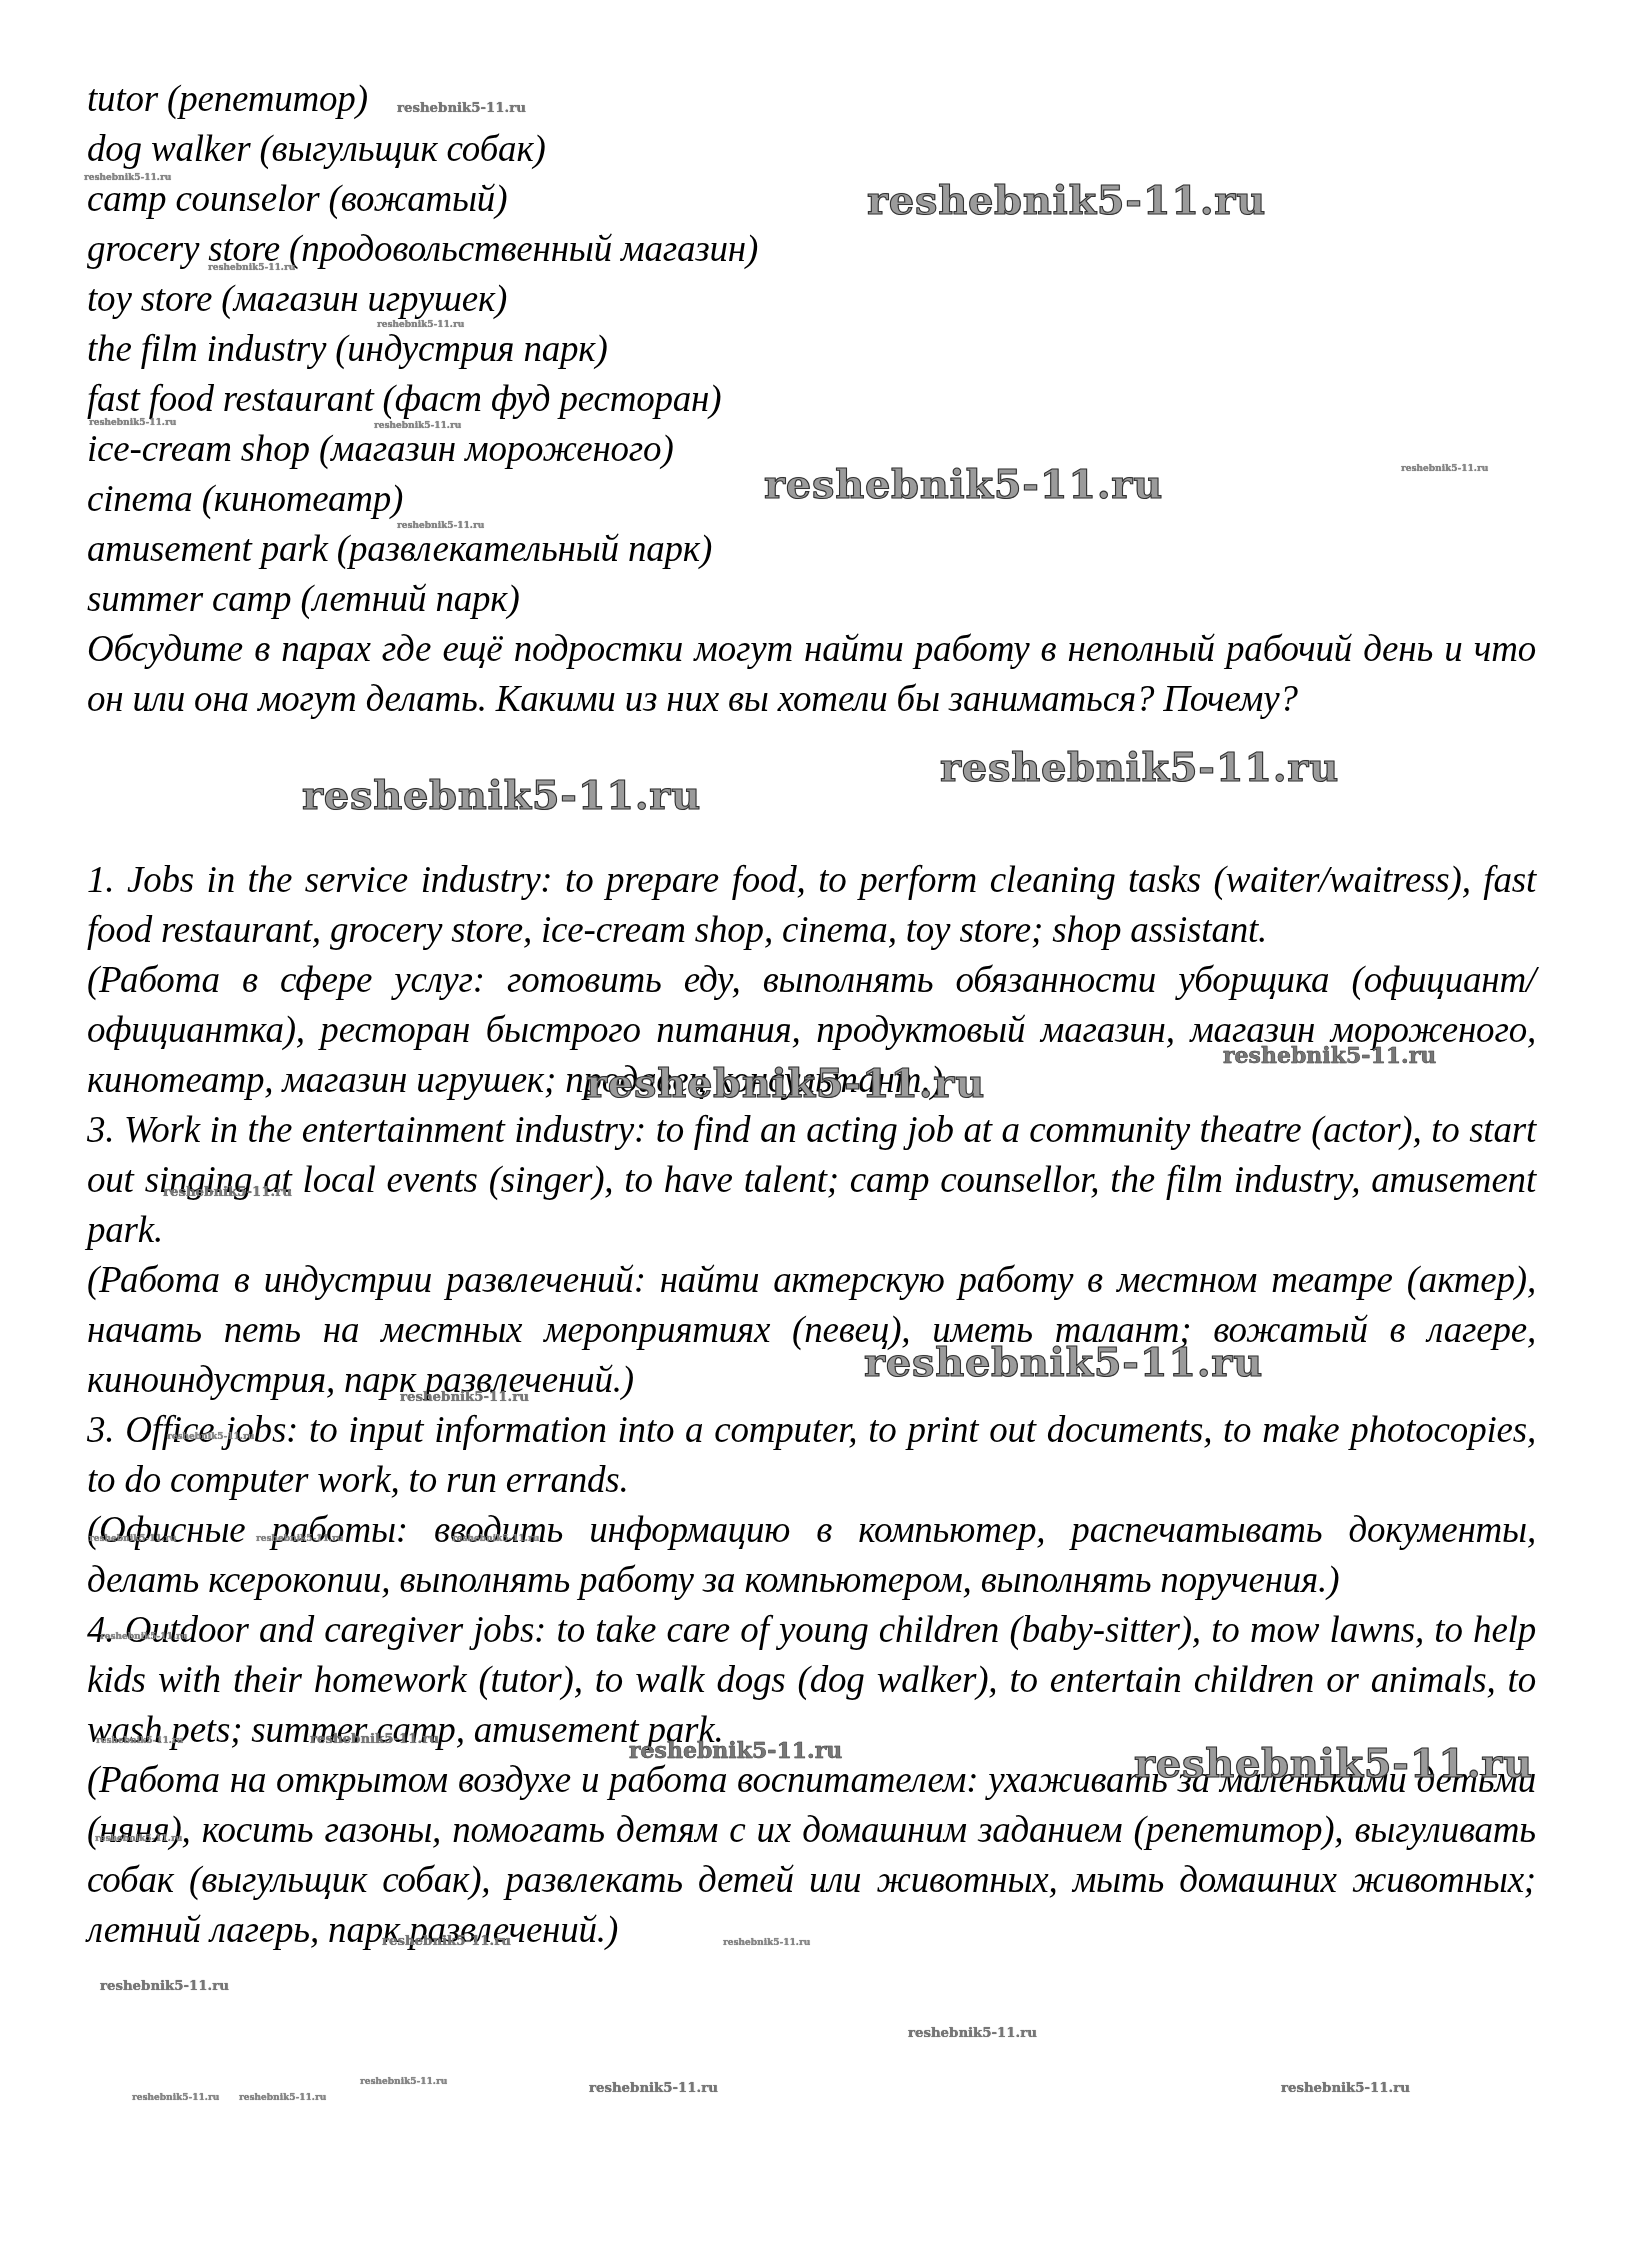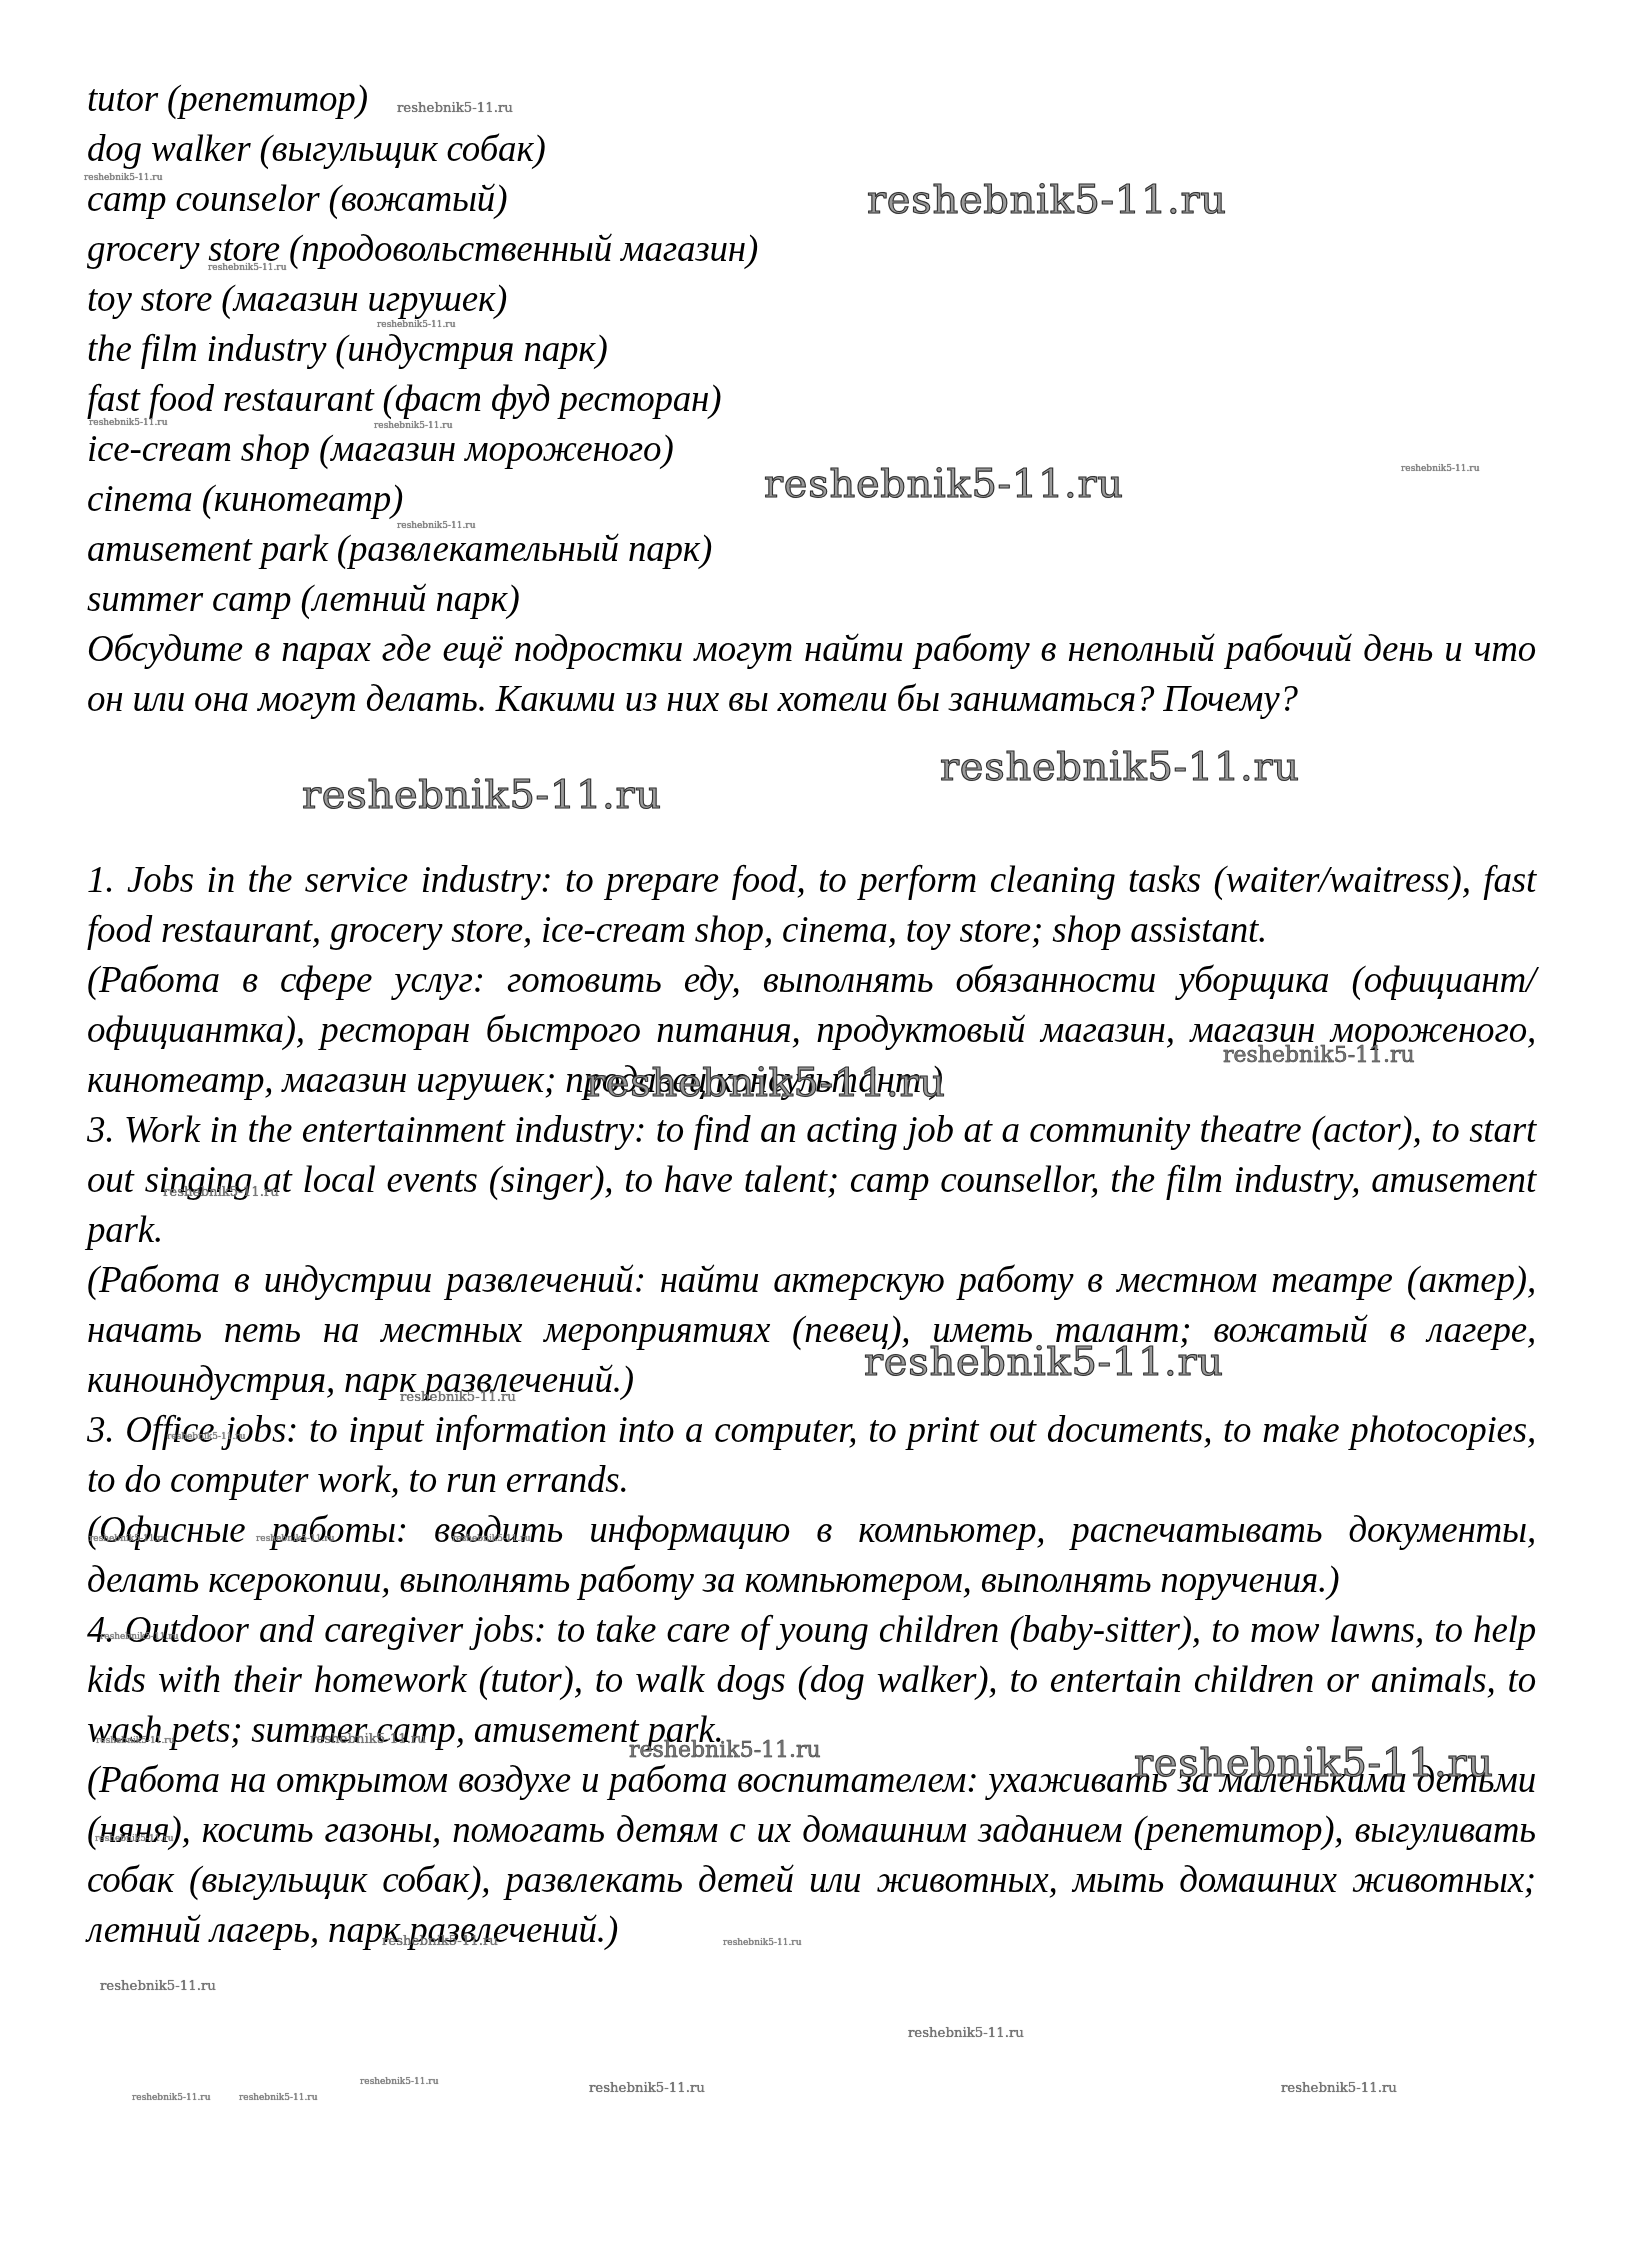--- a/index.html
+++ b/index.html
@@ -4,21 +4,21 @@
 <style>
   html, body { margin: 0; padding: 0; background: #ffffff; }
   body { width: 1625px; height: 2261px; position: relative; overflow: hidden;
          font-family: "Liberation Serif", "DejaVu Serif", serif; color: #000; }
   .page { position: absolute; left: 87px; top: 74px; width: 1449px; font-style: italic; }
   .line { font-size: 37px; line-height: 50px; white-space: nowrap; letter-spacing: -0.2px; }
   .para { font-size: 37px; line-height: 50px; text-align: justify; text-align-last: left; letter-spacing: -0.2px; }
   .heading { font-size: 37px; line-height: 50px; font-weight: bold; }
   .gap-question { height: 96px; }
   .gap-heading { height: 35px; }
-  .wm { position: absolute; font-family: "DejaVu Serif", "Liberation Serif", serif; font-weight: normal;
+  .wm { position: absolute; font-family: "DejaVu Serif", "Liberation Serif", serif; font-weight: bold;
         color: #8a8a8a; white-space: nowrap; text-shadow: 0 0 0.7px #444; pointer-events: none; }
   .wm.big { font-size: 40px; letter-spacing: 0.7px; color: #9b9b9b; -webkit-text-stroke: 1.1px #333; }
   .wm.mid { font-size: 22px; color: #777; -webkit-text-stroke: 0.4px #444; }
   .wm.small { font-size: 13.3px; color: #777; }
   .wm.tiny { font-size: 9px; color: #888; }
 </style>
 </head>
 <body>
 
 <div class="page">

